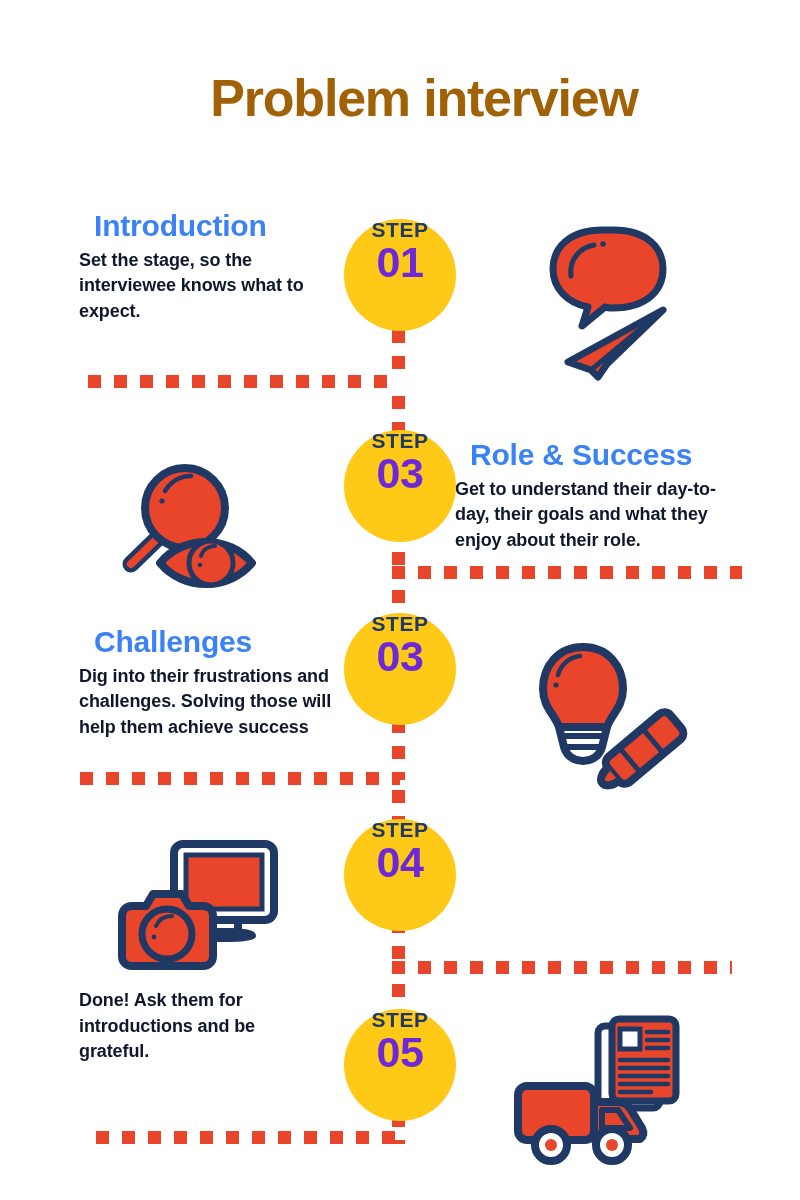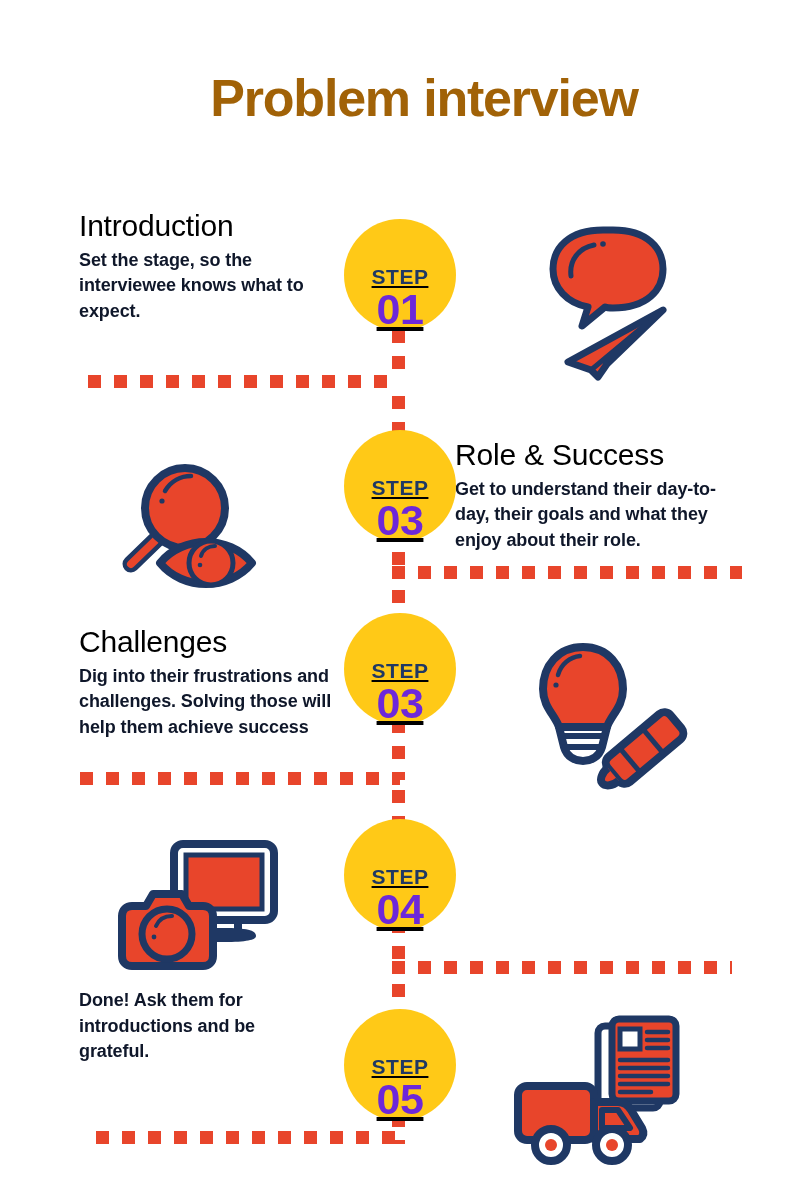--- a/index.html
+++ b/index.html
@@ -36,23 +36,22 @@
   
   .step-circle {
     position: absolute;
     width: 112px;
     height: 112px;
     border-radius: 50%;
     background: #FFC917;
     display: flex;
     flex-direction: column;
     align-items: center;
-    justify-content: flex-end;
+    justify-content: flex-start;
     z-index: 5;
-    text-decoration: underline;
   }
   .step-word {
     font-size: 21px;
     font-weight: bold;
     color: #1f3864;
     letter-spacing: 0.5px;
     line-height: 1;
     margin-bottom: 1px;
   }
   .step-num {
@@ -60,25 +59,26 @@
     font-weight: bold;
     color: #6d28d9;
     letter-spacing: -0.5px;
     line-height: 1;
   }
 
   
   .block { position: absolute; z-index: 4; }
   .block .heading {
     font-size: 30px;
-    font-weight: normal;
-    color: #000000;
+    font-weight: bold;
+    color: #3b82f6;
     line-height: 1.12;
     margin-bottom: 5px;
     letter-spacing: -0.2px;
+    margin-left: 15px;
   }
   .block .body {
     font-size: 18px;
     font-weight: bold;
     color: #0f172a;
     line-height: 1.42;
     letter-spacing: -0.1px;
   }
   .align-left { text-align: left; }
   .align-right { text-align: left; }

